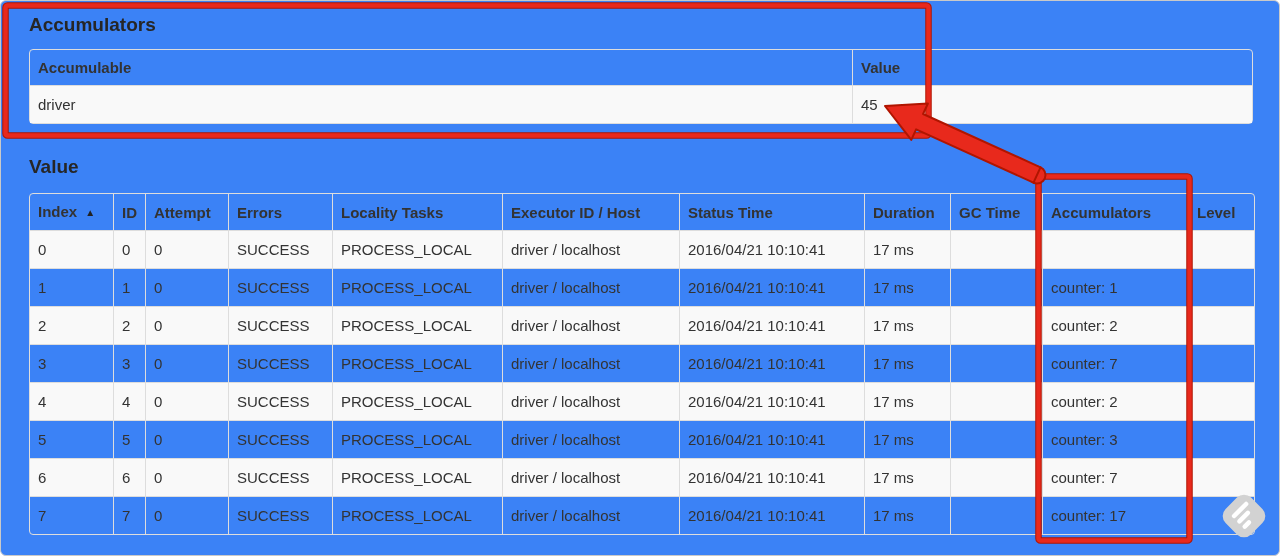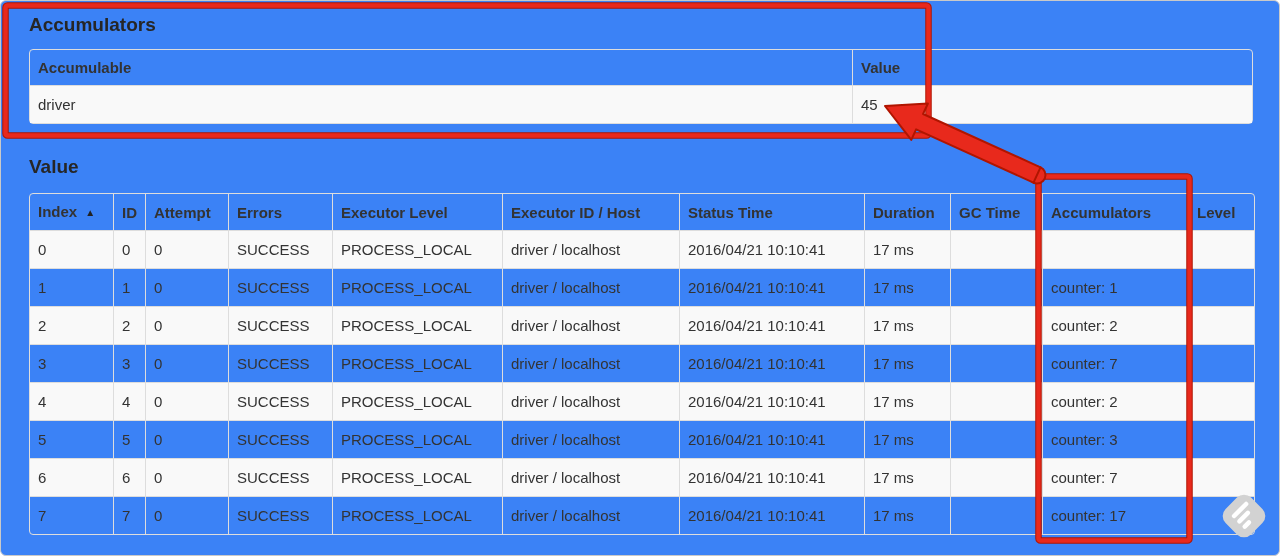--- a/index.html
+++ b/index.html
@@ -78,21 +78,21 @@
           <col style="width: 92px;">
           <col style="width: 146px;">
           <col style="width: 66px;">
         </colgroup>
       <thead>
         <tr>
             <th>Index<span class="sort-arrow">▲</span></th>
             <th>ID</th>
             <th>Attempt</th>
             <th>Errors</th>
-            <th>Executor Level</th>
+            <th>Locality Tasks</th>
             <th>Executor ID / Host</th>
             <th>Status Time</th>
             <th>Duration</th>
             <th>GC Time</th>
             <th>Accumulators</th>
             <th>Level</th>
           </tr>
       </thead>
       <tbody>
           <tr>

